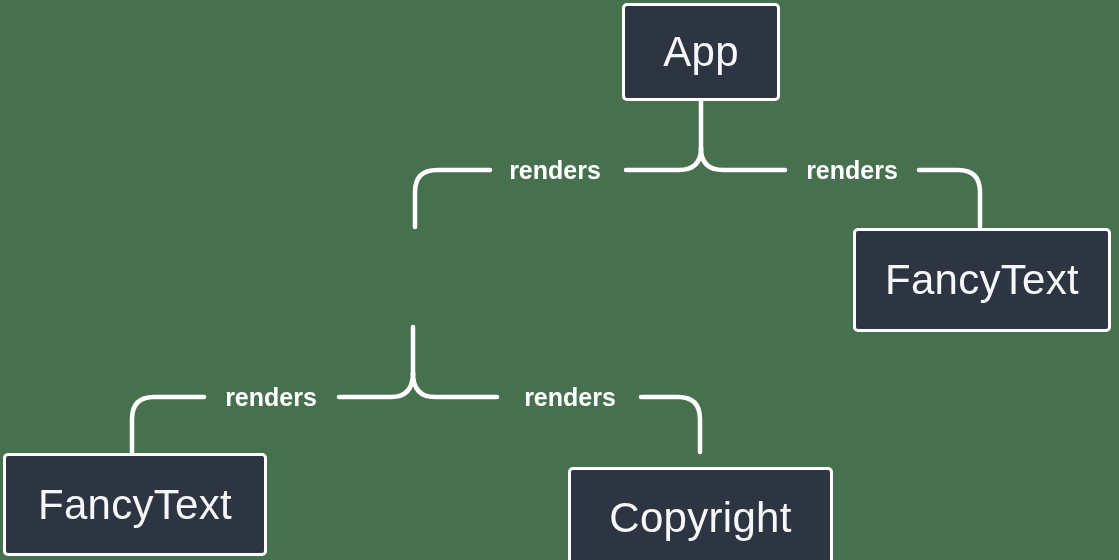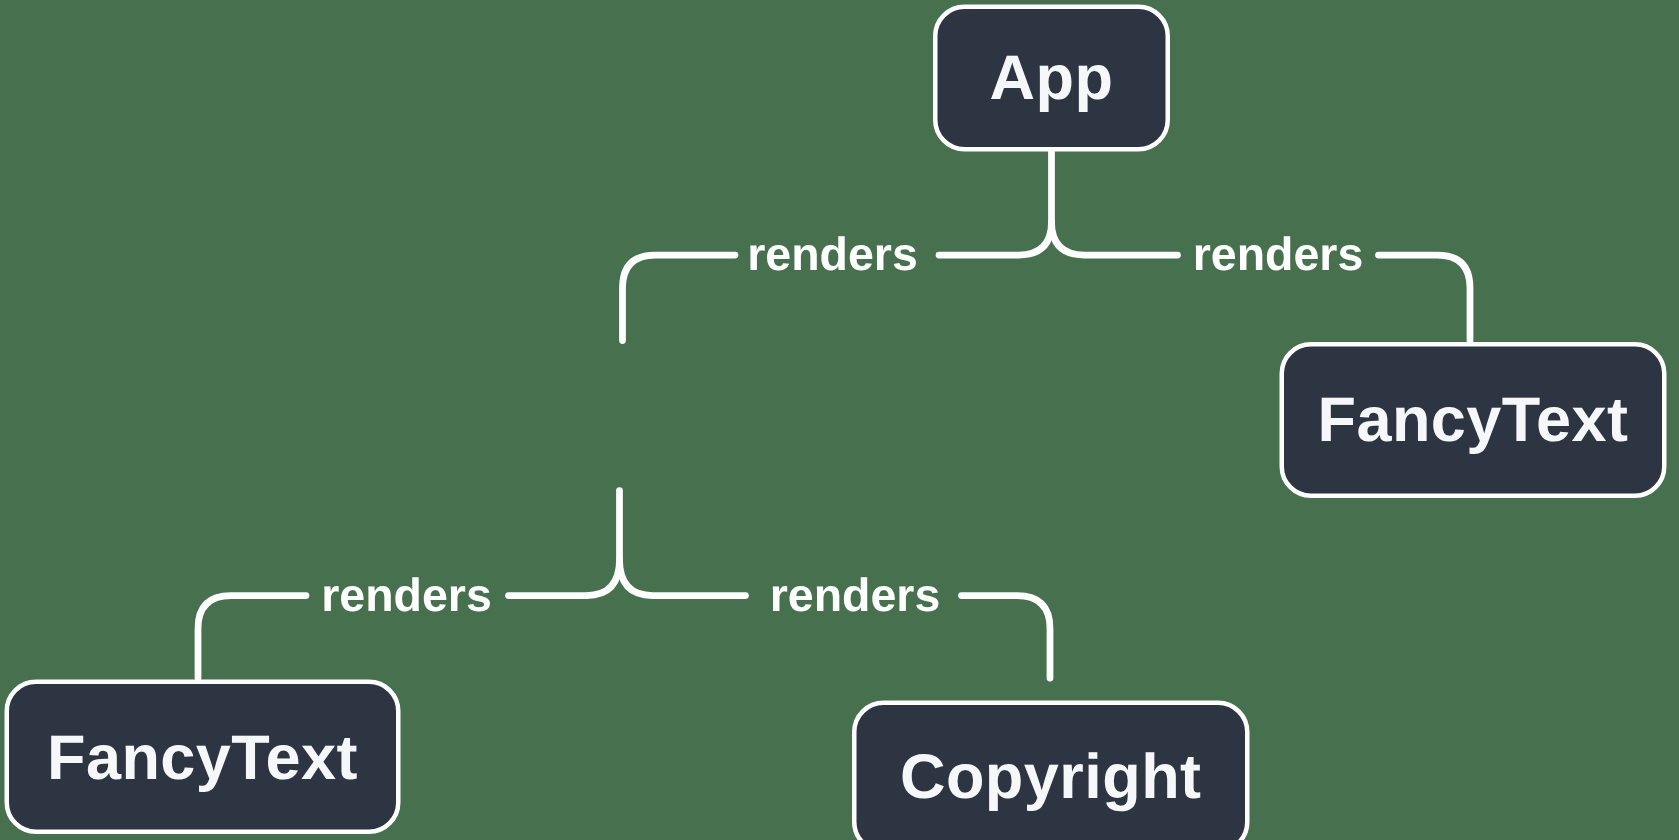--- a/index.html
+++ b/index.html
@@ -35,37 +35,37 @@
     stroke-width:4.5;
     stroke-linecap:round;
   }
   .node{
     position:absolute;
     display:flex;
     align-items:center;
     justify-content:center;
     background:var(--node-fill);
     border:3px solid var(--node-border);
-    border-radius:21px;
+    border-radius:5px;
     color:var(--node-text);
     font-size:42px;
-    font-weight:700;
+    font-weight:400;
     letter-spacing:0.3px;
     white-space:nowrap;
   }
   .node-app{left:622px;top:3px;width:158px;height:98px;}
   .node-inspiration-generator{left:198px;top:228px;width:458px;height:100px;}
   .node-fancy-text-top{left:853px;top:228px;width:258px;height:104px;}
   .node-fancy-text-bottom{left:3px;top:453px;width:264px;height:103px;}
   .node-copyright{left:568px;top:453px;width:265px;height:102px;margin-top:14px;}
   .edge-label{
     position:absolute;
     transform:translate(-50%,-50%);
     color:var(--edge-label);
-    font-size:31px;
+    font-size:25px;
     font-weight:700;
     white-space:nowrap;
   }
   .edge-label-1{left:555px;top:170px;}
   .edge-label-2{left:852px;top:170px;}
   .edge-label-3{left:271px;top:397px;}
   .edge-label-4{left:570px;top:397px;}
 </style>
 </head>
 <body>

